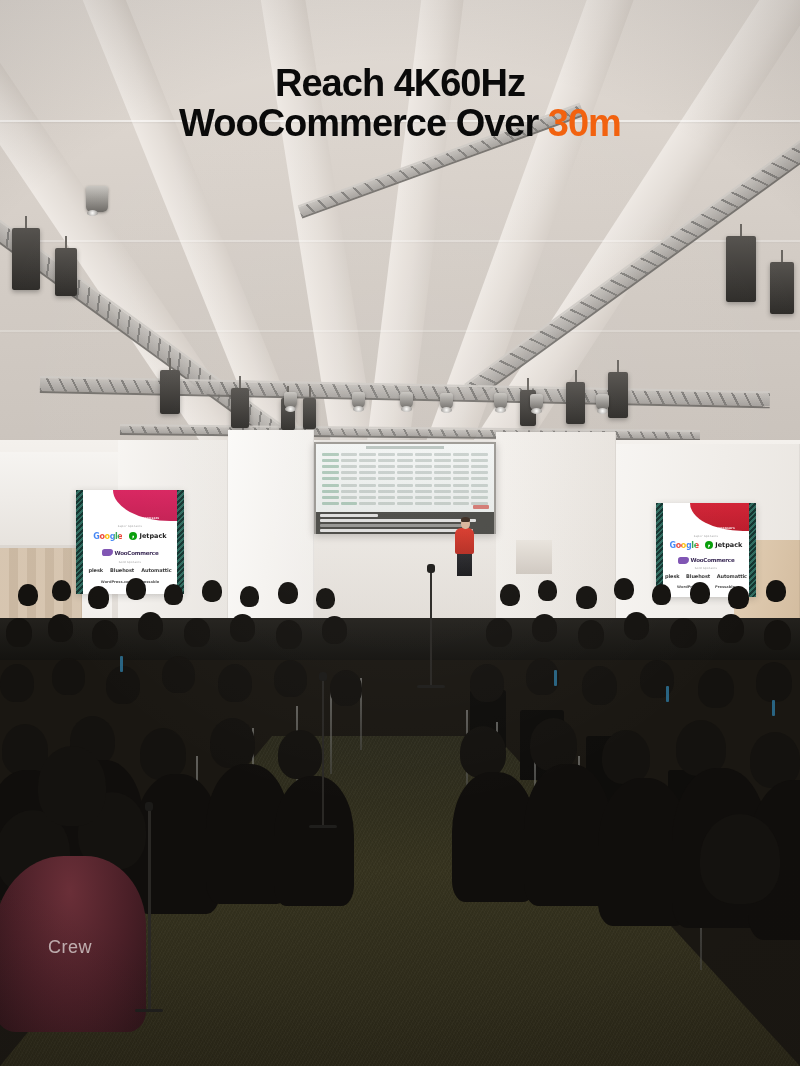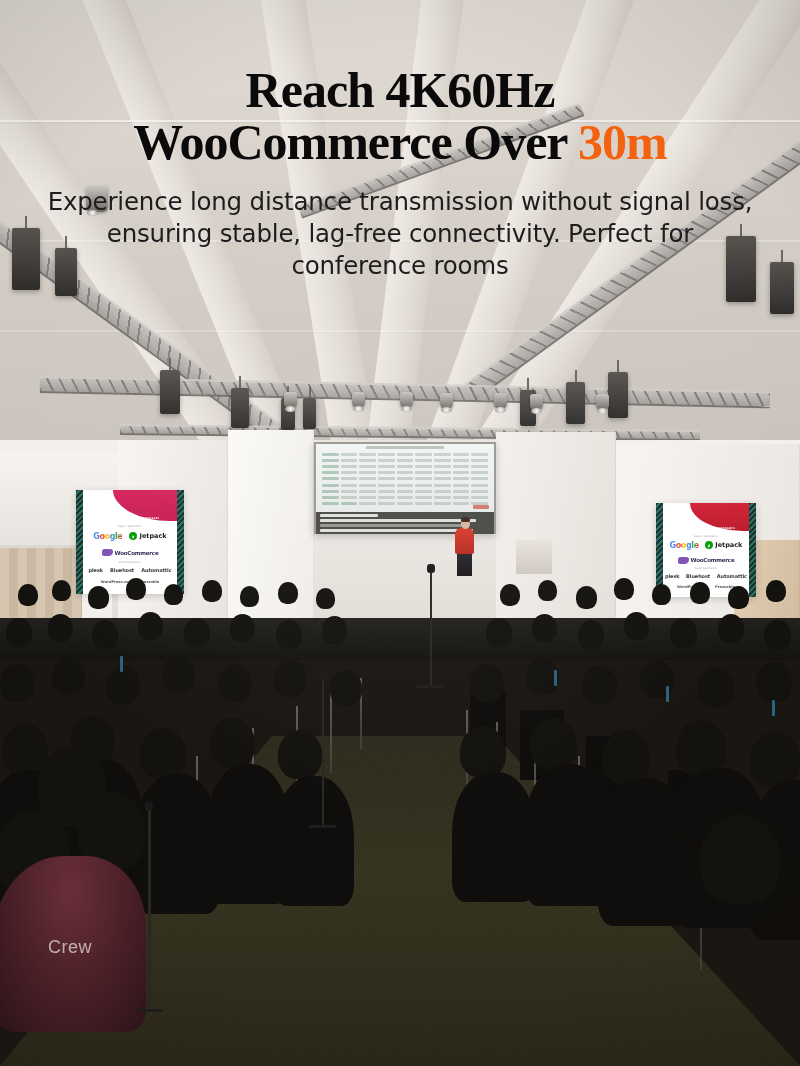--- a/index.html
+++ b/index.html
@@ -285,23 +285,23 @@
   }
 
   
   .copy-block {
     position:absolute; left:0; top:0; width:800px;
     padding:64px 26px 0;
     text-align:center;
     z-index:20;
   }
   .headline {
-    font-family:Liberation Serif, serif;
+    font-family:Liberation Sans, sans-serif;
     font-weight:bold;
-    font-size:50px;
+    font-size:38px;
     line-height:1.04;
     color:#0a0a0a;
     letter-spacing:-1px;
   }
   .headline .hl-accent { color:#F2620F; }
   .subcopy {
     margin-top:18px;
     font-family:"DejaVu Sans", sans-serif;
     font-size:24.5px;
     line-height:1.30;
@@ -641,16 +641,15 @@
     </div>
 
     <div class="grade"></div>
   </div>
 
   <div class="copy-block">
     <h1 class="headline">
       <span>Reach 4K60Hz</span><br>
       <span>WooCommerce Over </span><span class="hl-accent">30m</span>
     </h1>
-    <p class="subcopy">Experience long distance transmission without signal loss, ensuring stable, lag-free connectivity. Perfect for conference rooms</p>
   </div>
 
 </div>
 
 </body></html>

